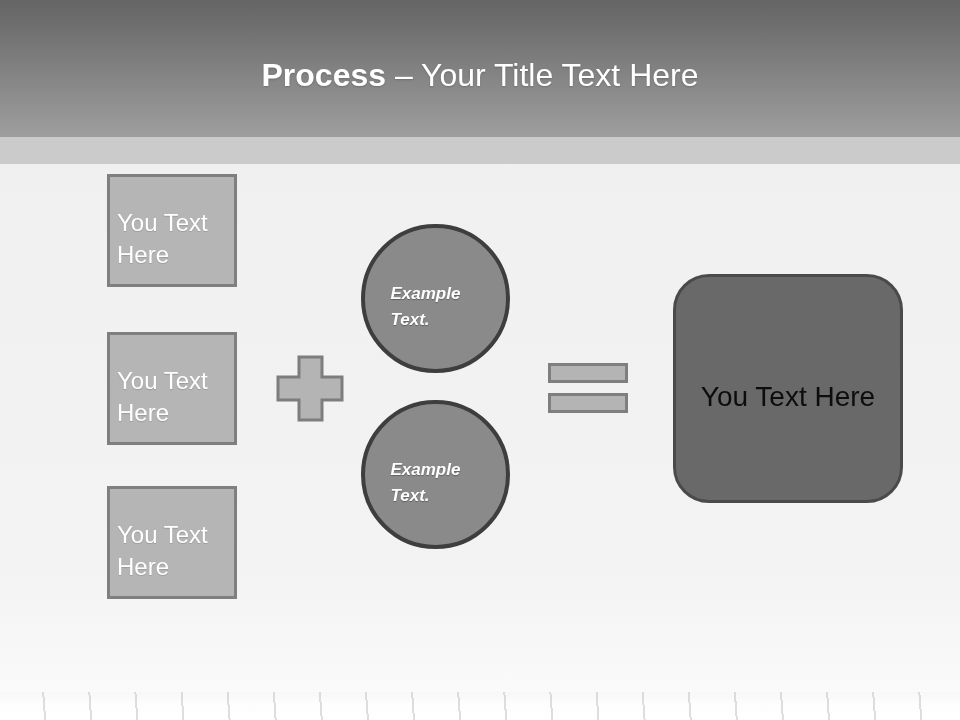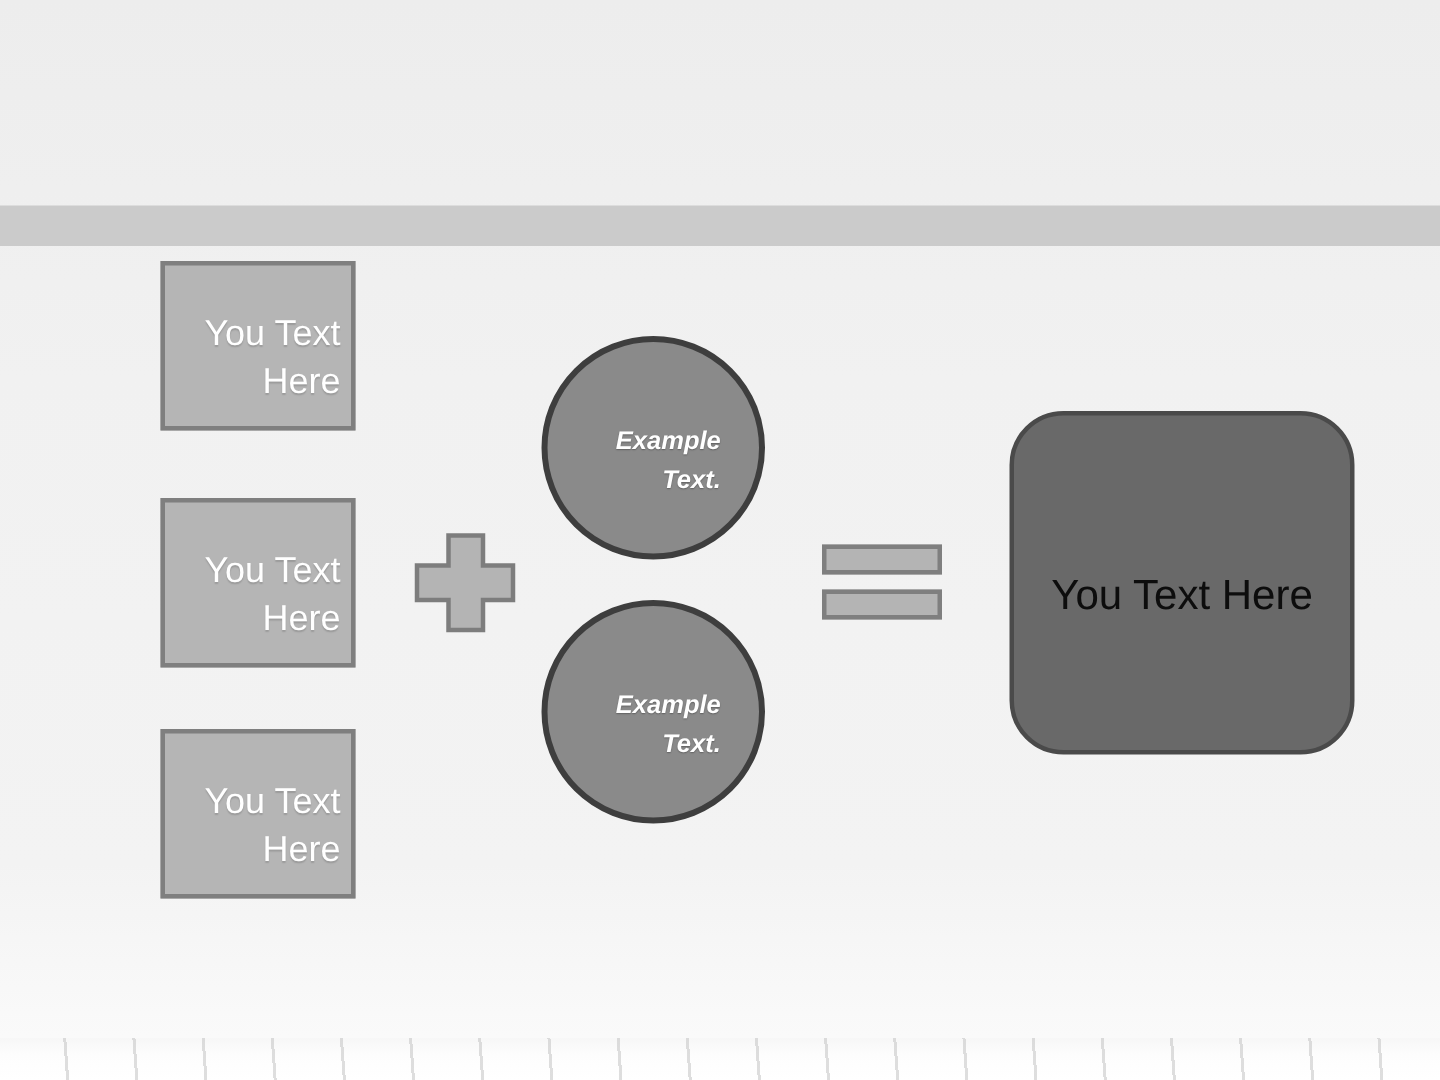--- a/index.html
+++ b/index.html
@@ -46,21 +46,21 @@
     background:
       repeating-linear-gradient(86deg,
         rgba(205,205,205,0.0) 0px, rgba(205,205,205,0.0) 44px,
         rgba(195,195,195,0.55) 44px, rgba(195,195,195,0.55) 46px),
       linear-gradient(to bottom, #f7f7f7 0%, #fdfdfd 40%, #ffffff 100%);
   }
 
   
   .shape-label {
     color: #ffffff;
-    text-align: right;
+    text-align: left;
     margin-top: 16px;
   }
 
   
   .sq {
     position: absolute;
     left: 107px;
     width: 130px; height: 113px;
     background: #b5b5b5;
     border: 3px solid #7f7f7f;
@@ -133,20 +133,23 @@
     color: #0d0d0d;
     font-size: 28px;
     white-space: nowrap;
   }
 </style>
 </head>
 <body>
 
 <div class="slide">
 
+  <div class="header">
+    <h1><span class="t-bold">Process</span><span> – Your Title Text Here</span></h1>
+  </div>
   <div class="header-band"></div>
 
   <div class="sq sq-1">
     <div class="shape-label">You Text Here</div>
   </div>
   <div class="sq sq-2">
     <div class="shape-label">You Text Here</div>
   </div>
   <div class="sq sq-3">
     <div class="shape-label">You Text Here</div>

